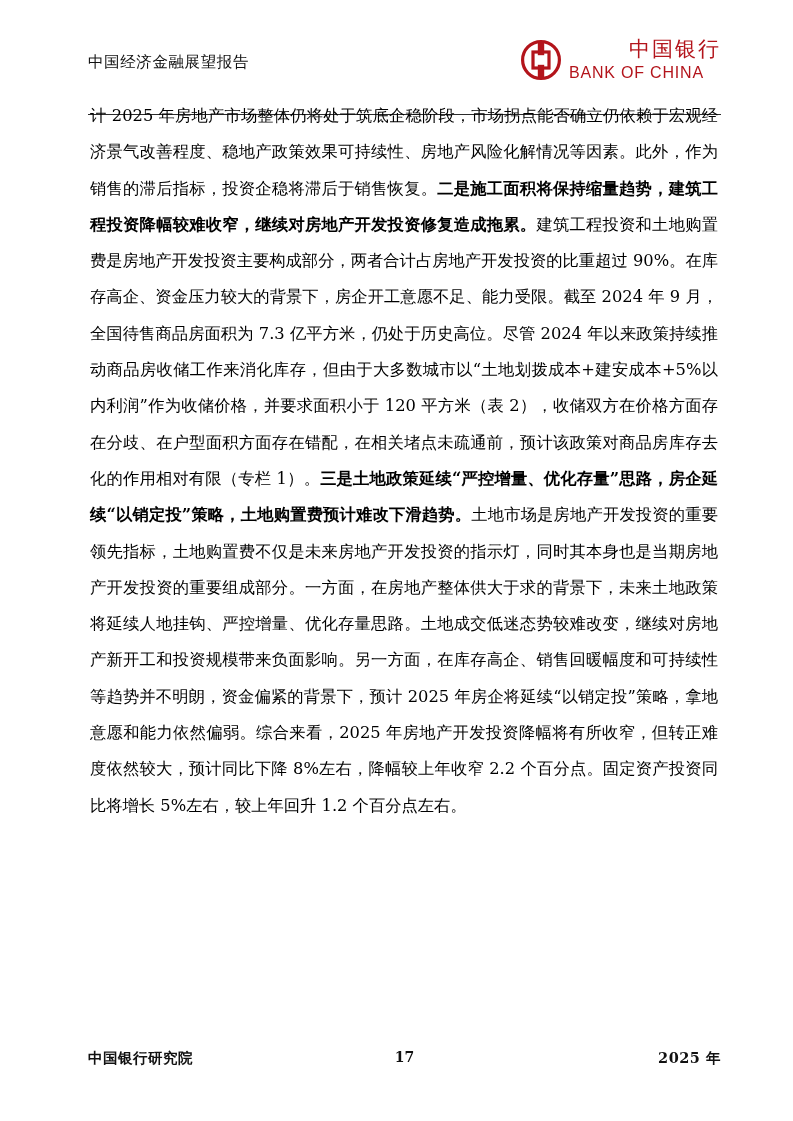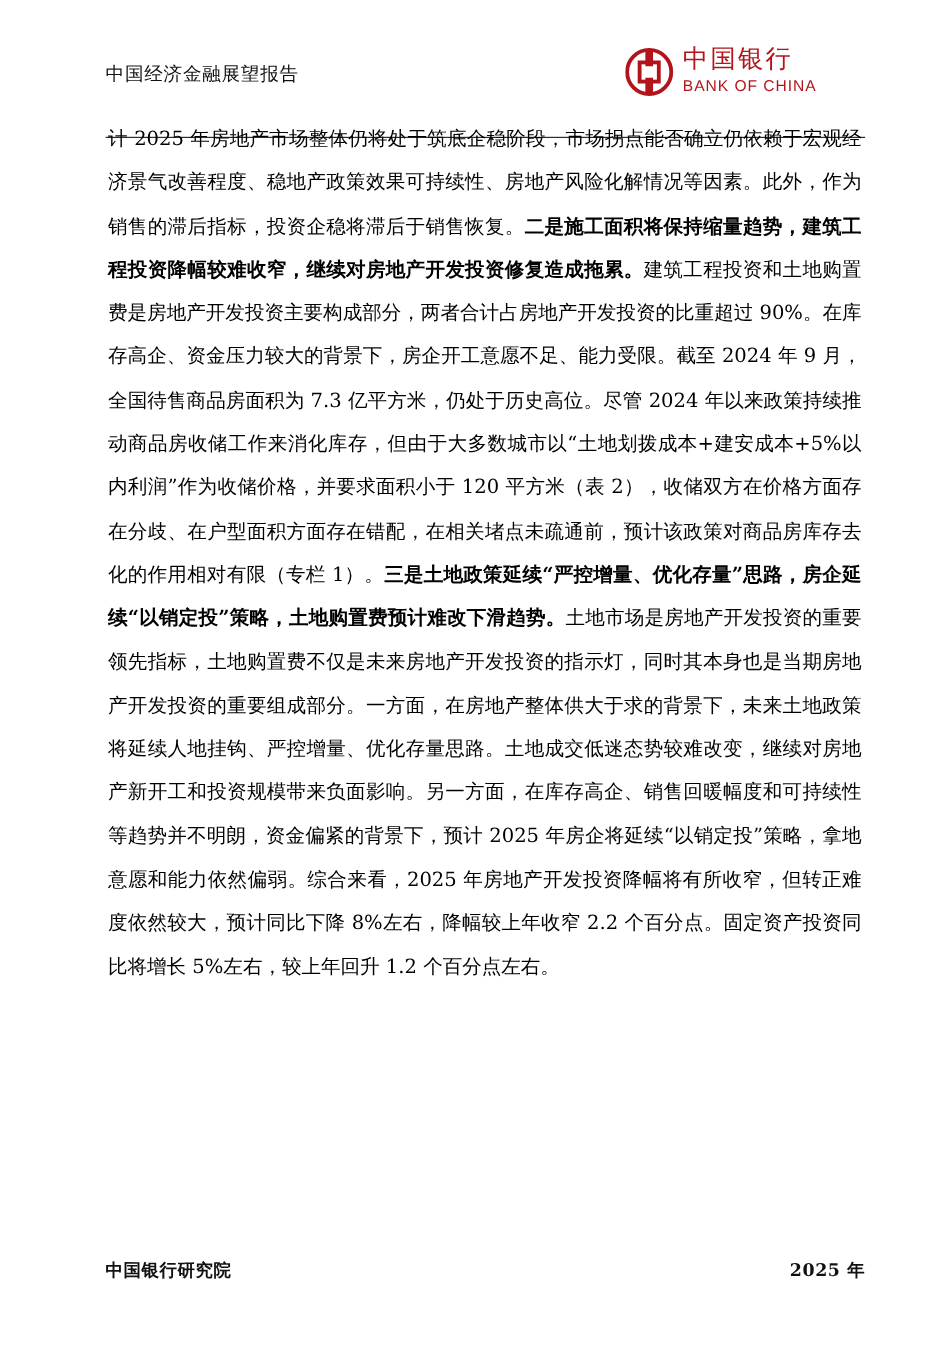--- a/index.html
+++ b/index.html
@@ -58,23 +58,24 @@
     top: 2px;
     width: 152px;
   }
   .boc-cn {
     font-size: 21px;
     letter-spacing: 2px;
     color: #b3141b;
     font-family: "DejaVu Serif", "Liberation Serif", serif;
     line-height: 1.1;
     white-space: nowrap;
+    text-align: right;
   }
   .boc-en {
-    font-size: 13px;
+    font-size: 16px;
     letter-spacing: 0.8px;
     color: #b3141b;
     font-family: "Liberation Sans", sans-serif;
     margin-top: 3px;
     white-space: nowrap;
   }
   .header-rule {
     position: absolute;
     left: 88px;
     right: 72px;
@@ -154,16 +155,17 @@
 
     <div class="header-rule"></div>
   </div>
 
   <div class="content">
     <p><span>计 2025 年房地产市场整体仍将处于筑底企稳阶段，市场拐点能否确立仍依赖于宏观经济景气改善程度、稳地产政策效果可持续性、房地产风险化解情况等因素。此外，作为销售的滞后指标，投资企稳将滞后于销售恢复。</span><span class="b">二是施工面积将保持缩量趋势，建筑工程投资降幅较难收窄，继续对房地产开发投资修复造成拖累。</span><span>建筑工程投资和土地购置费是房地产开发投资主要构成部分，两者合计占房地产开发投资的比重超过 90%。在库存高企、资金压力较大的背景下，房企开工意愿不足、能力受限。截至 2024 年 9 月，全国待售商品房面积为 7.3 亿平方米，仍处于历史高位。尽管 2024 年以来政策持续推动商品房收储工作来消化库存，但由于大多数城市以“土地划拨成本+建安成本+5%以内利润”作为收储价格，并要求面积小于 120 平方米（表 2），收储双方在价格方面存在分歧、在户型面积方面存在错配，在相关堵点未疏通前，预计该政策对商品房库存去化的作用相对有限（专栏 1）。</span><span class="b">三是土地政策延续“严控增量、优化存量”思路，房企延续“以销定投”策略，土地购置费预计难改下滑趋势。</span><span>土地市场是房地产开发投资的重要领先指标，土地购置费不仅是未来房地产开发投资的指示灯，同时其本身也是当期房地产开发投资的重要组成部分。一方面，在房地产整体供大于求的背景下，未来土地政策将延续人地挂钩、严控增量、优化存量思路。土地成交低迷态势较难改变，继续对房地产新开工和投资规模带来负面影响。另一方面，在库存高企、销售回暖幅度和可持续性等趋势并不明朗，资金偏紧的背景下，预计 2025 年房企将延续“以销定投”策略，拿地意愿和能力依然偏弱。综合来看，2025 年房地产开发投资降幅将有所收窄，但转正难度依然较大，预计同比下降 8%左右，降幅较上年收窄 2.2 个百分点。固定资产投资同比将增长 5%左右，较上年回升 1.2 个百分点左右。</span></p>
   </div>
 
   <div class="footer">
     <div class="footer-left">中国银行研究院</div>
+    <div class="footer-center">17</div>
     <div class="footer-right">2025 年</div>
   </div>
 
 </div>
 
 </body></html>

